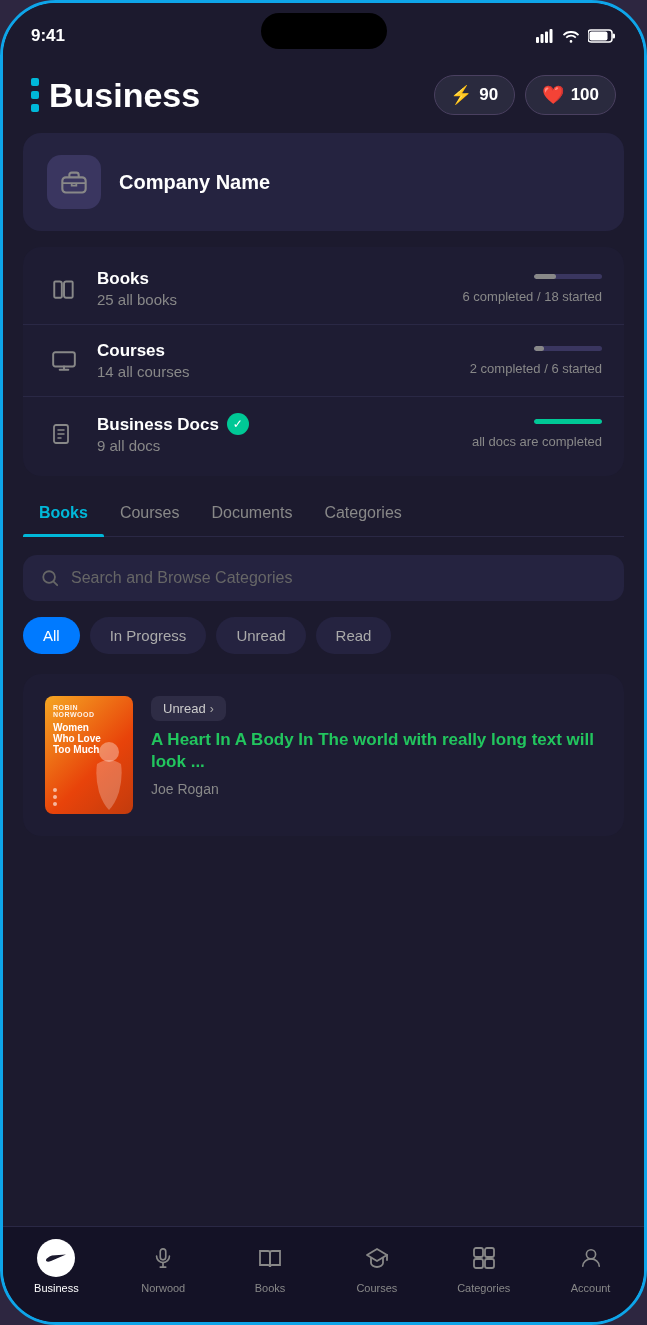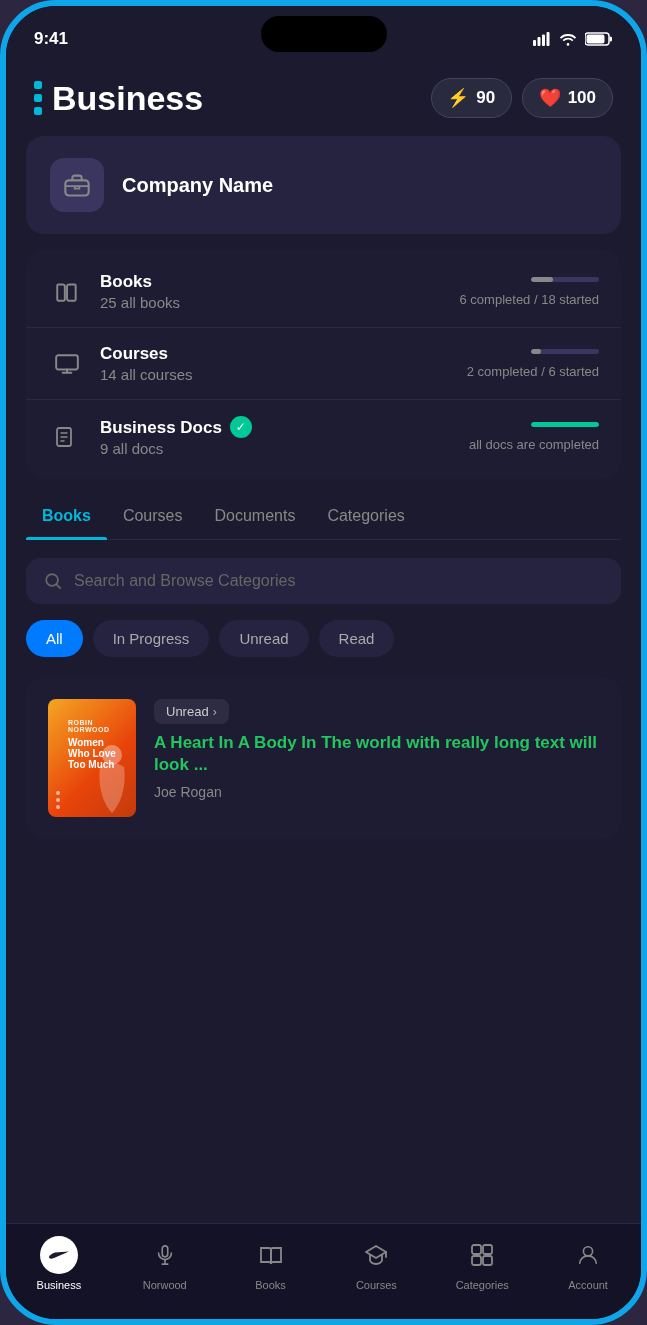--- a/index.html
+++ b/index.html
@@ -13,21 +13,21 @@
       display: flex;
       justify-content: center;
       align-items: center;
     }
 
     .phone-frame {
       width: 647px;
       height: 1325px;
       background: #1c1a2e;
       border-radius: 56px;
-      border: 6px solid #0ea5e9;
+      border: 3px solid #0ea5e9;
       overflow: hidden;
       position: relative;
       display: flex;
       flex-direction: column;
     }
 
     
     .status-bar {
       width: 100%;
       height: 54px;
@@ -351,21 +351,21 @@
       display: flex;
       align-items: center;
       justify-content: center;
     }
 
     .book-cover-inner {
       width: 100%;
       height: 100%;
       display: flex;
       flex-direction: column;
-      padding: 20px;
+      padding: 8px;
       position: relative;
     }
 
     .book-dots {
       position: absolute;
       bottom: 8px;
       left: 8px;
       display: flex;
       flex-direction: column;
       gap: 3px;

